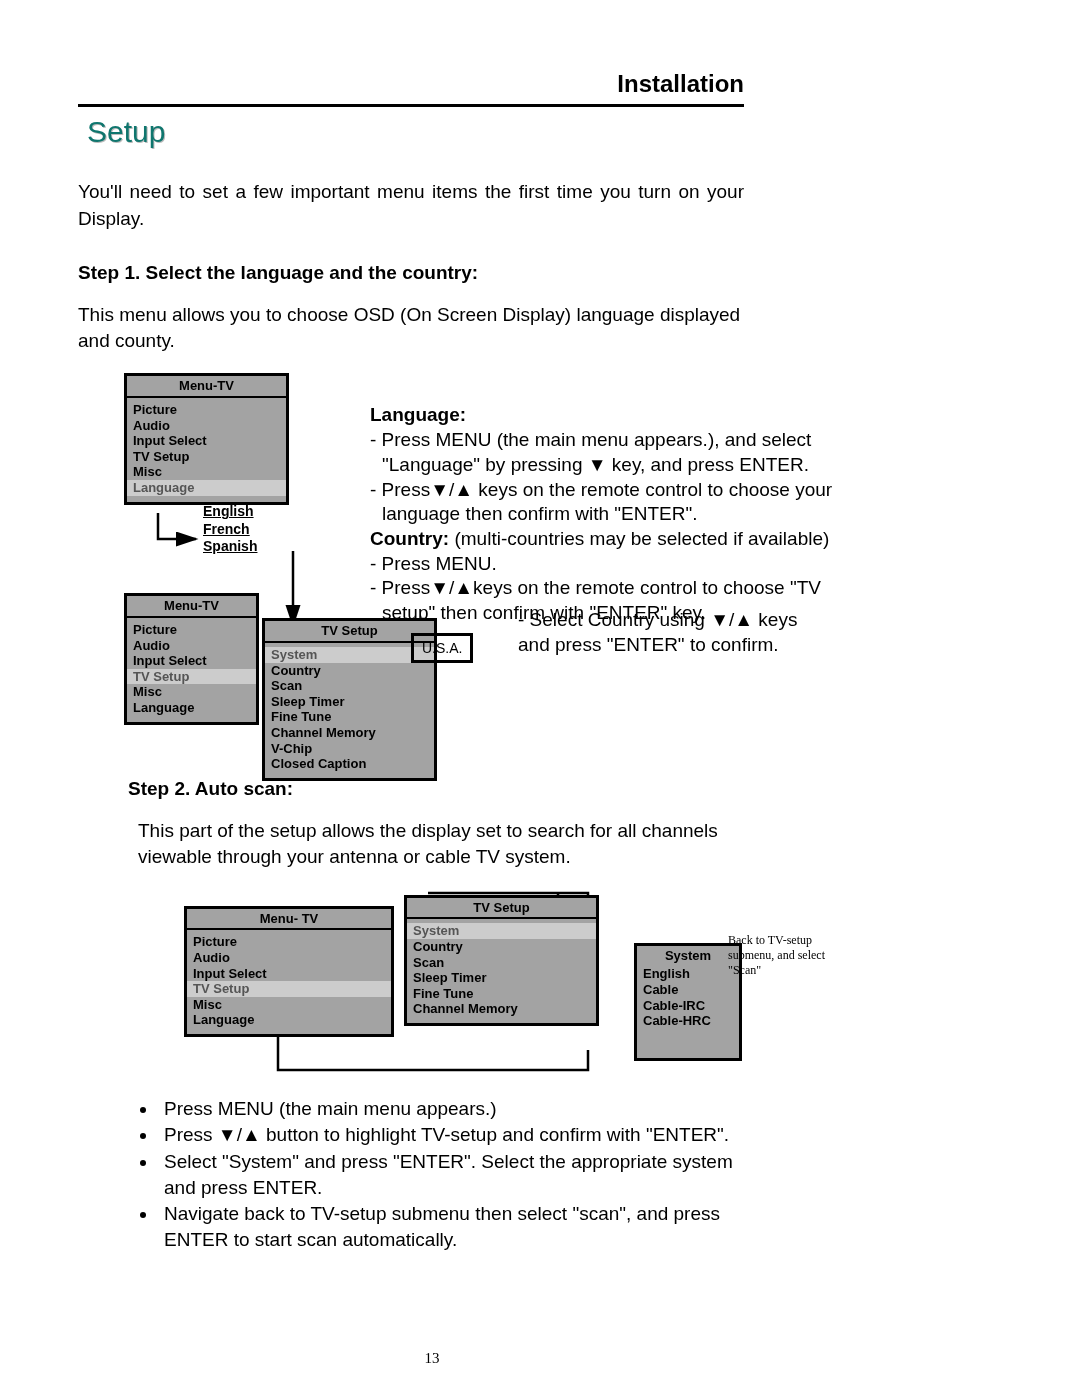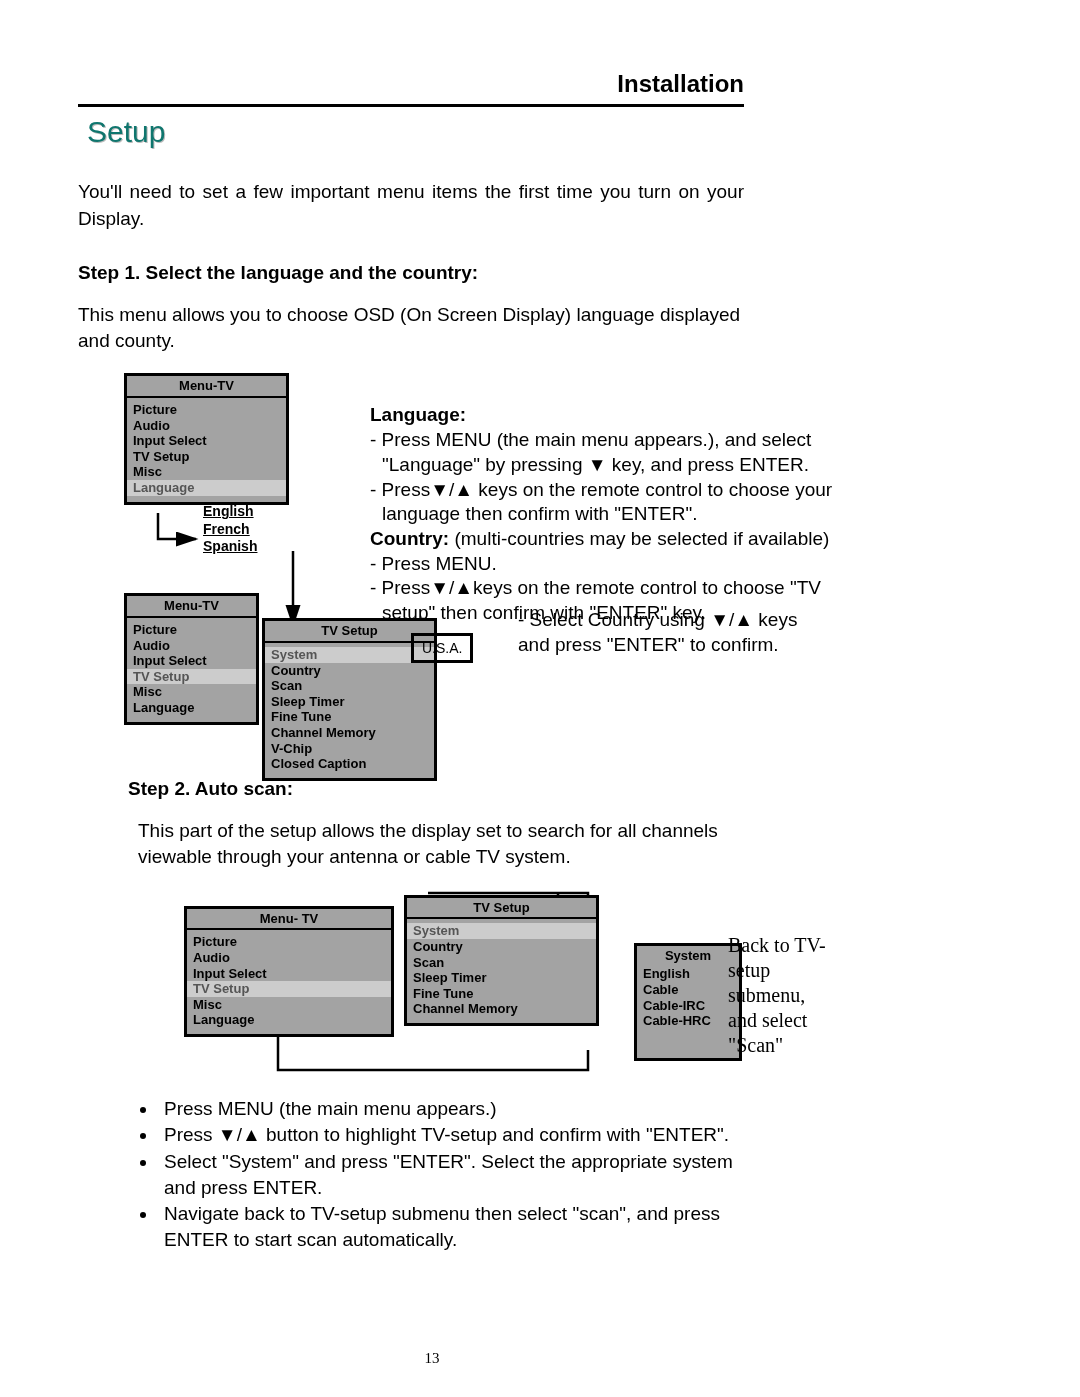--- a/index.html
+++ b/index.html
@@ -125,21 +125,21 @@
   }
   .step2-intro { font-size:19px; line-height:1.35; margin: 0 0 15px 60px; }
   .dia2 {
     position: relative;
     height: 205px;
     margin-left: 30px;
   }
   .serif-note {
     position: absolute;
     font-family: Georgia, 'Times New Roman', serif;
-    font-size: 20px;
+    font-size: 12px;
     line-height: 1.25;
     left: 620px;
     top: 48px;
     width: 110px;
   }
   ul.bullets {
     list-style: disc;
     font-size: 19px;
     line-height: 1.35;
     margin: 6px 0 0 0;

